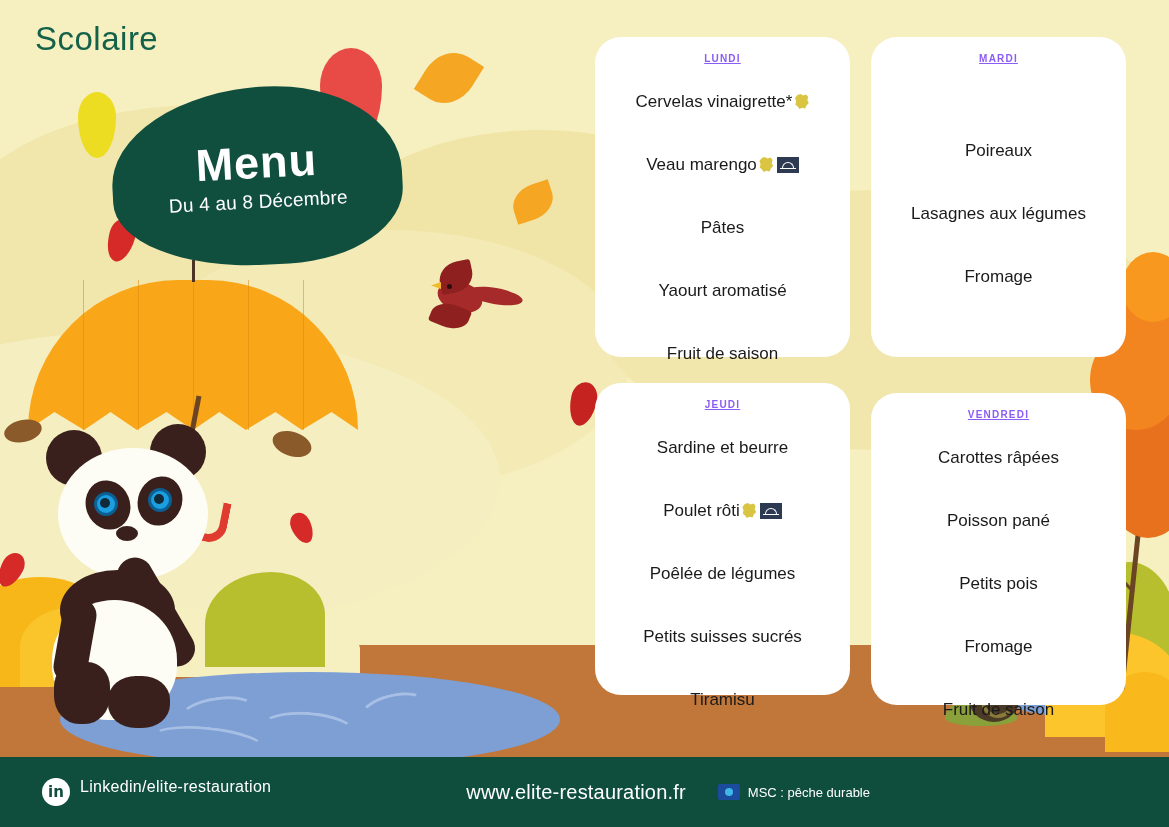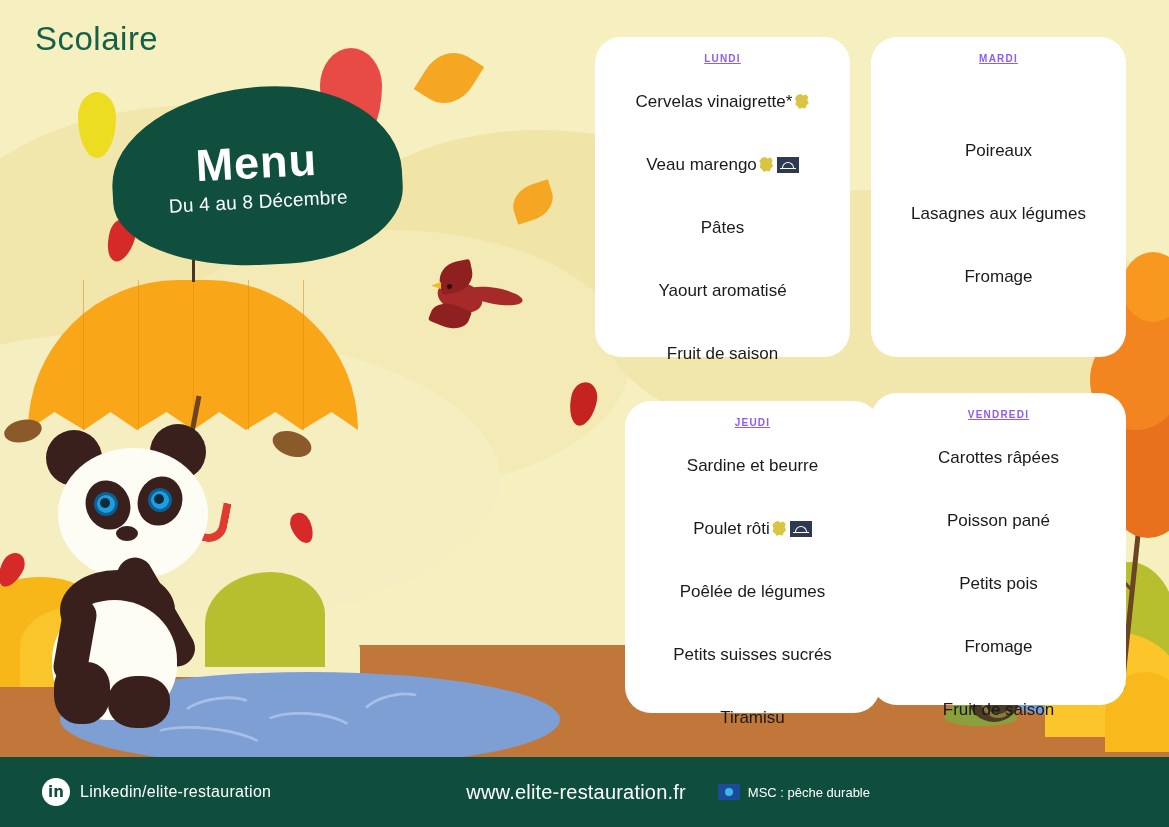--- a/index.html
+++ b/index.html
@@ -29,21 +29,21 @@
   .grass-left{position:absolute;left:0;bottom:150px;width:360px;height:70px;background:#f6efc0;border-radius:0 60% 0 0;}
   .puddle{position:absolute;left:60px;bottom:60px;width:500px;height:95px;background:#7d9fd4;border-radius:50%;}
   .puddle2{position:absolute;left:1015px;bottom:112px;width:90px;height:22px;background:#7d9fd4;border-radius:50%;}
   .ripple{position:absolute;border:3px solid #a7bfe4;border-radius:50%;border-color:#a7bfe4 transparent transparent transparent;}
 
   
   .footer{
     position:absolute;left:0;bottom:0;width:1169px;height:70px;
     background:#0f4e3c;display:flex;align-items:center;
   }
-  .linkedin{display:flex;align-items:center;gap:10px;margin-left:42px;}
+  .linkedin{display:flex;align-items:flex-start;gap:10px;margin-left:42px;}
   .li-badge{
     width:28px;height:28px;border-radius:50%;background:#ffffff;
     display:flex;align-items:center;justify-content:center;
     color:#0f4e3c;font-weight:bold;font-size:15px;line-height:1;
     font-family:"DejaVu Sans", sans-serif;
   }
   .li-text{color:#ffffff;font-size:16px;letter-spacing:.3px;}
   .site{color:#ffffff;font-size:20px;margin-left:195px;letter-spacing:.2px;}
   .legend{margin-left:30px;display:flex;flex-direction:column;gap:5px;}
   .legend-row{display:flex;align-items:center;gap:8px;}
@@ -77,21 +77,21 @@
   .blob .m-sub{color:#ffffff;font-size:19px;letter-spacing:.2px;}
 
   
   .card{
     position:absolute;background:#ffffff;border-radius:26px;
     display:flex;flex-direction:column;align-items:center;
     padding-top:16px;box-sizing:border-box;
   }
   .card.c0{left:595px;top:37px;width:255px;height:320px;}
   .card.c1{left:871px;top:37px;width:255px;height:320px;}
-  .card.c2{left:595px;top:401px;width:255px;height:312px;margin-left:30px;}
+  .card.c2{left:595px;top:383px;width:255px;height:312px;}
   .card.c3{left:871px;top:393px;width:255px;height:312px;}
   .day{
     color:#8b5cf6;font-size:10px;font-weight:bold;letter-spacing:1.2px;
     margin-bottom:14px;
     text-decoration:underline;
   }
   .dishes{
     flex:1;width:100%;display:flex;flex-direction:column;
     justify-content:center;gap:16px;padding-bottom:8px;box-sizing:border-box;
   }

